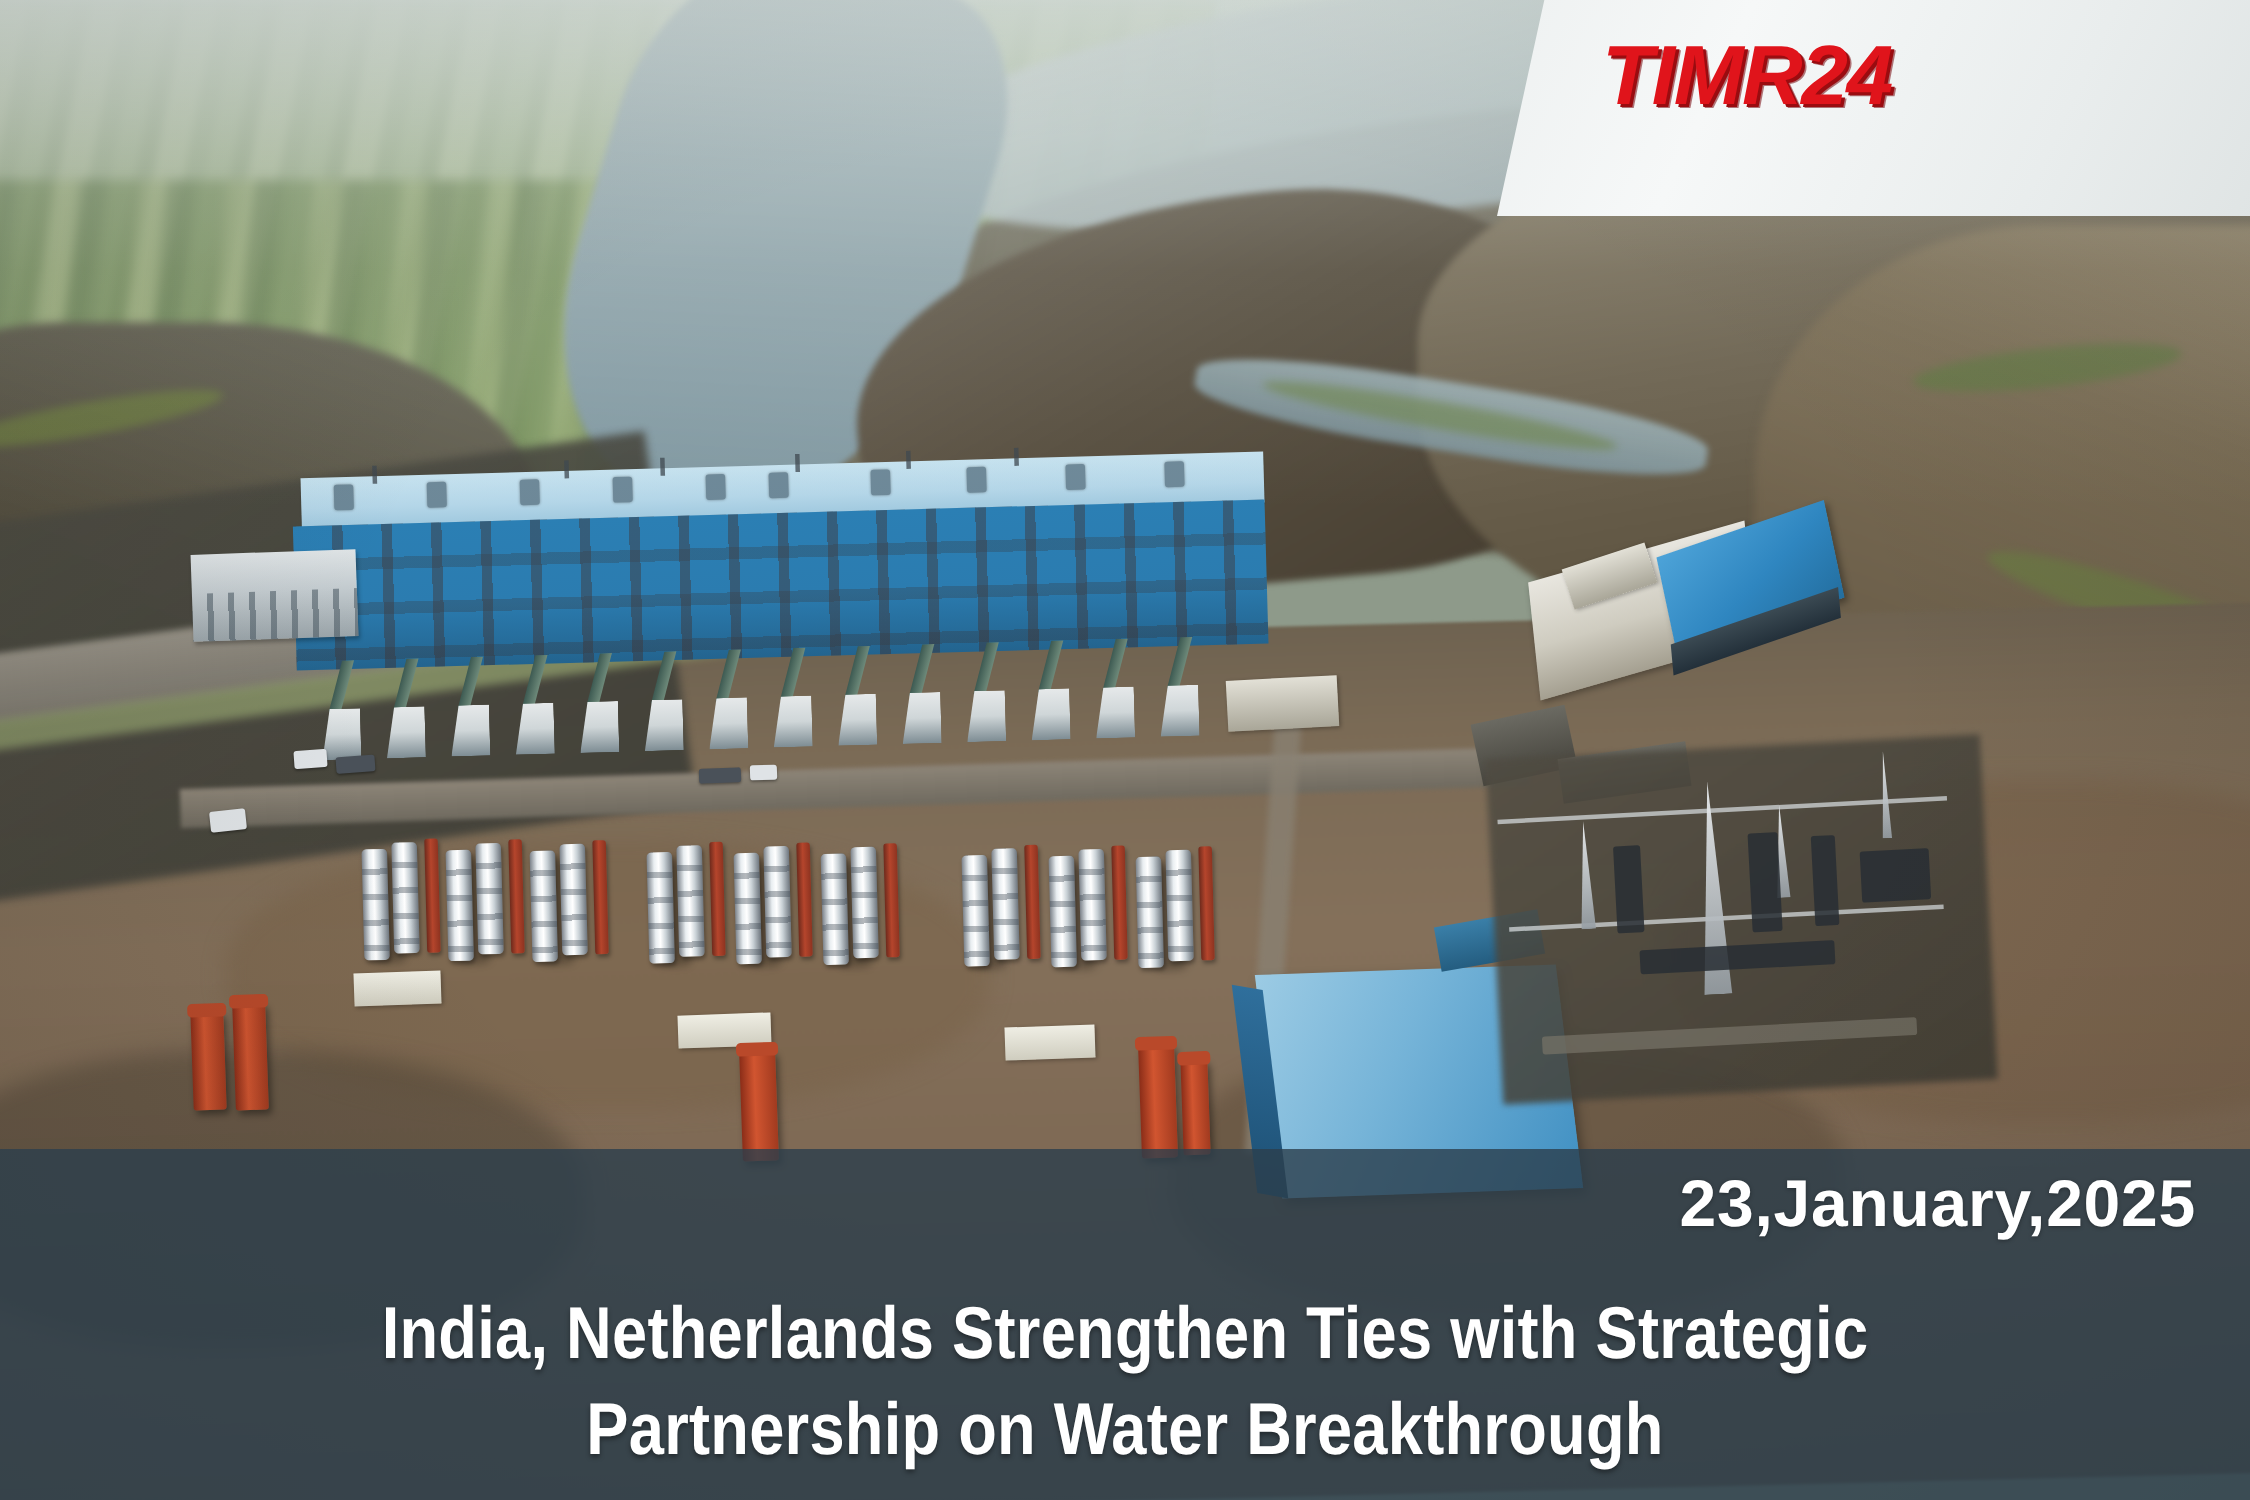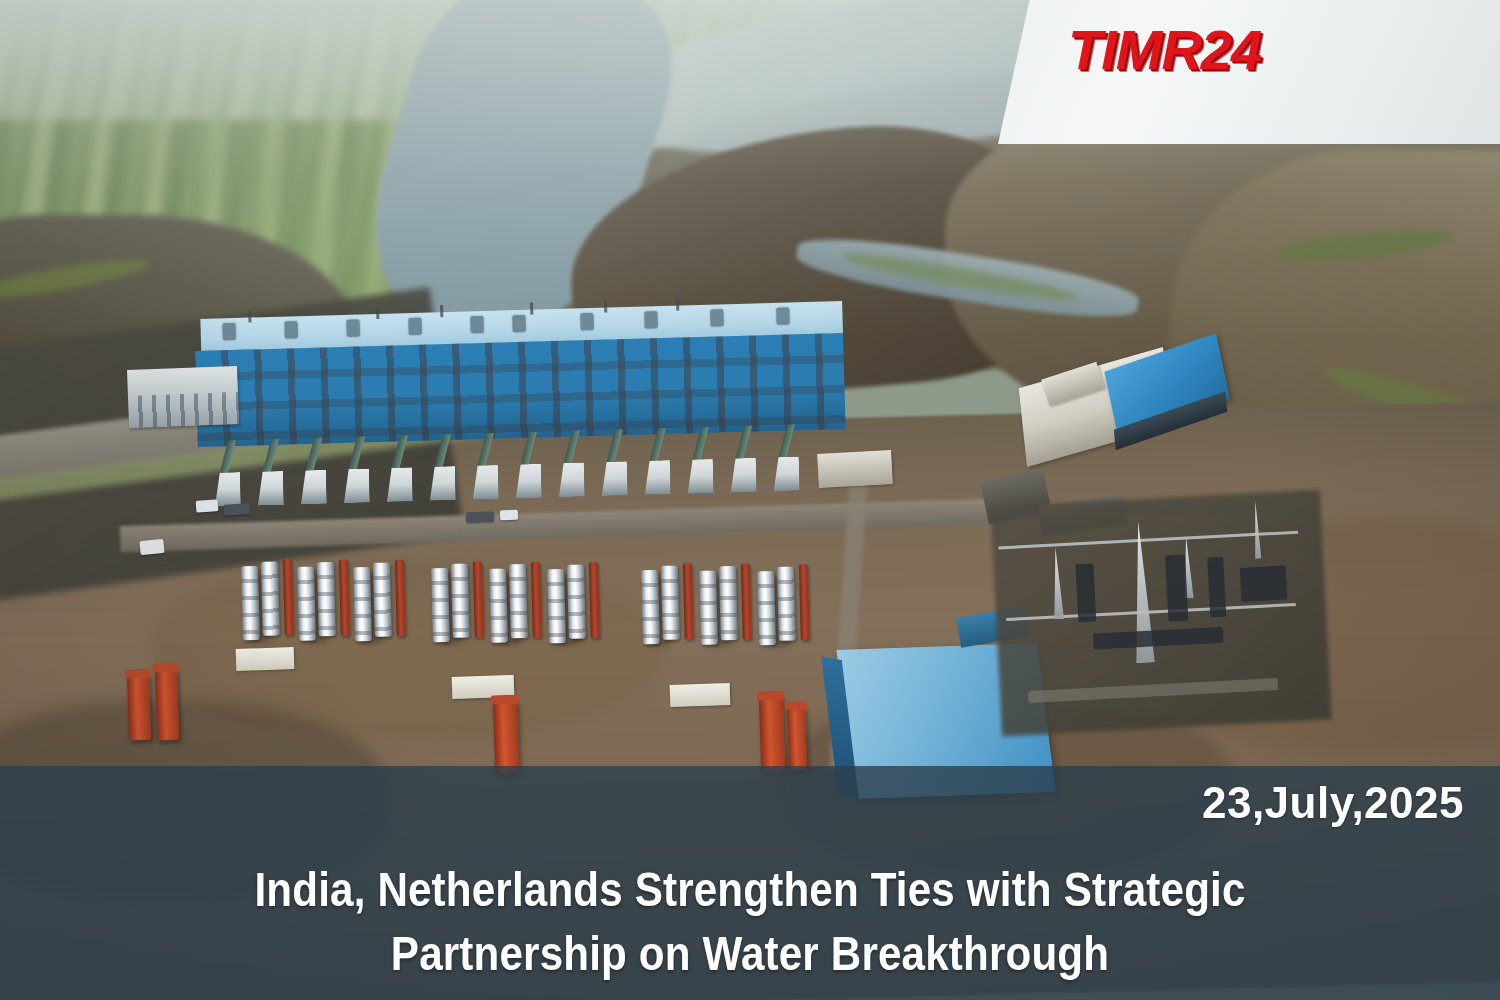--- a/index.html
+++ b/index.html
@@ -696,17 +696,17 @@
     <div class="veh" style="left:500px;top:510px;width:18px;height:10px;transform:rotate(-2deg);"></div>
 
     <div class="grade"></div>
   </div>
 
   <div class="logo-panel">
     <div class="logo-text">TIMR24</div>
   </div>
 
   <div class="overlay">
-    <div class="date-line">23,July,2025</div>
+    <div class="date-line">23,January,2025</div>
     <div class="headline">India, Netherlands Strengthen Ties with Strategic Partnership on Water Breakthrough</div>
   </div>
 
 </div>
 
 </body></html>

